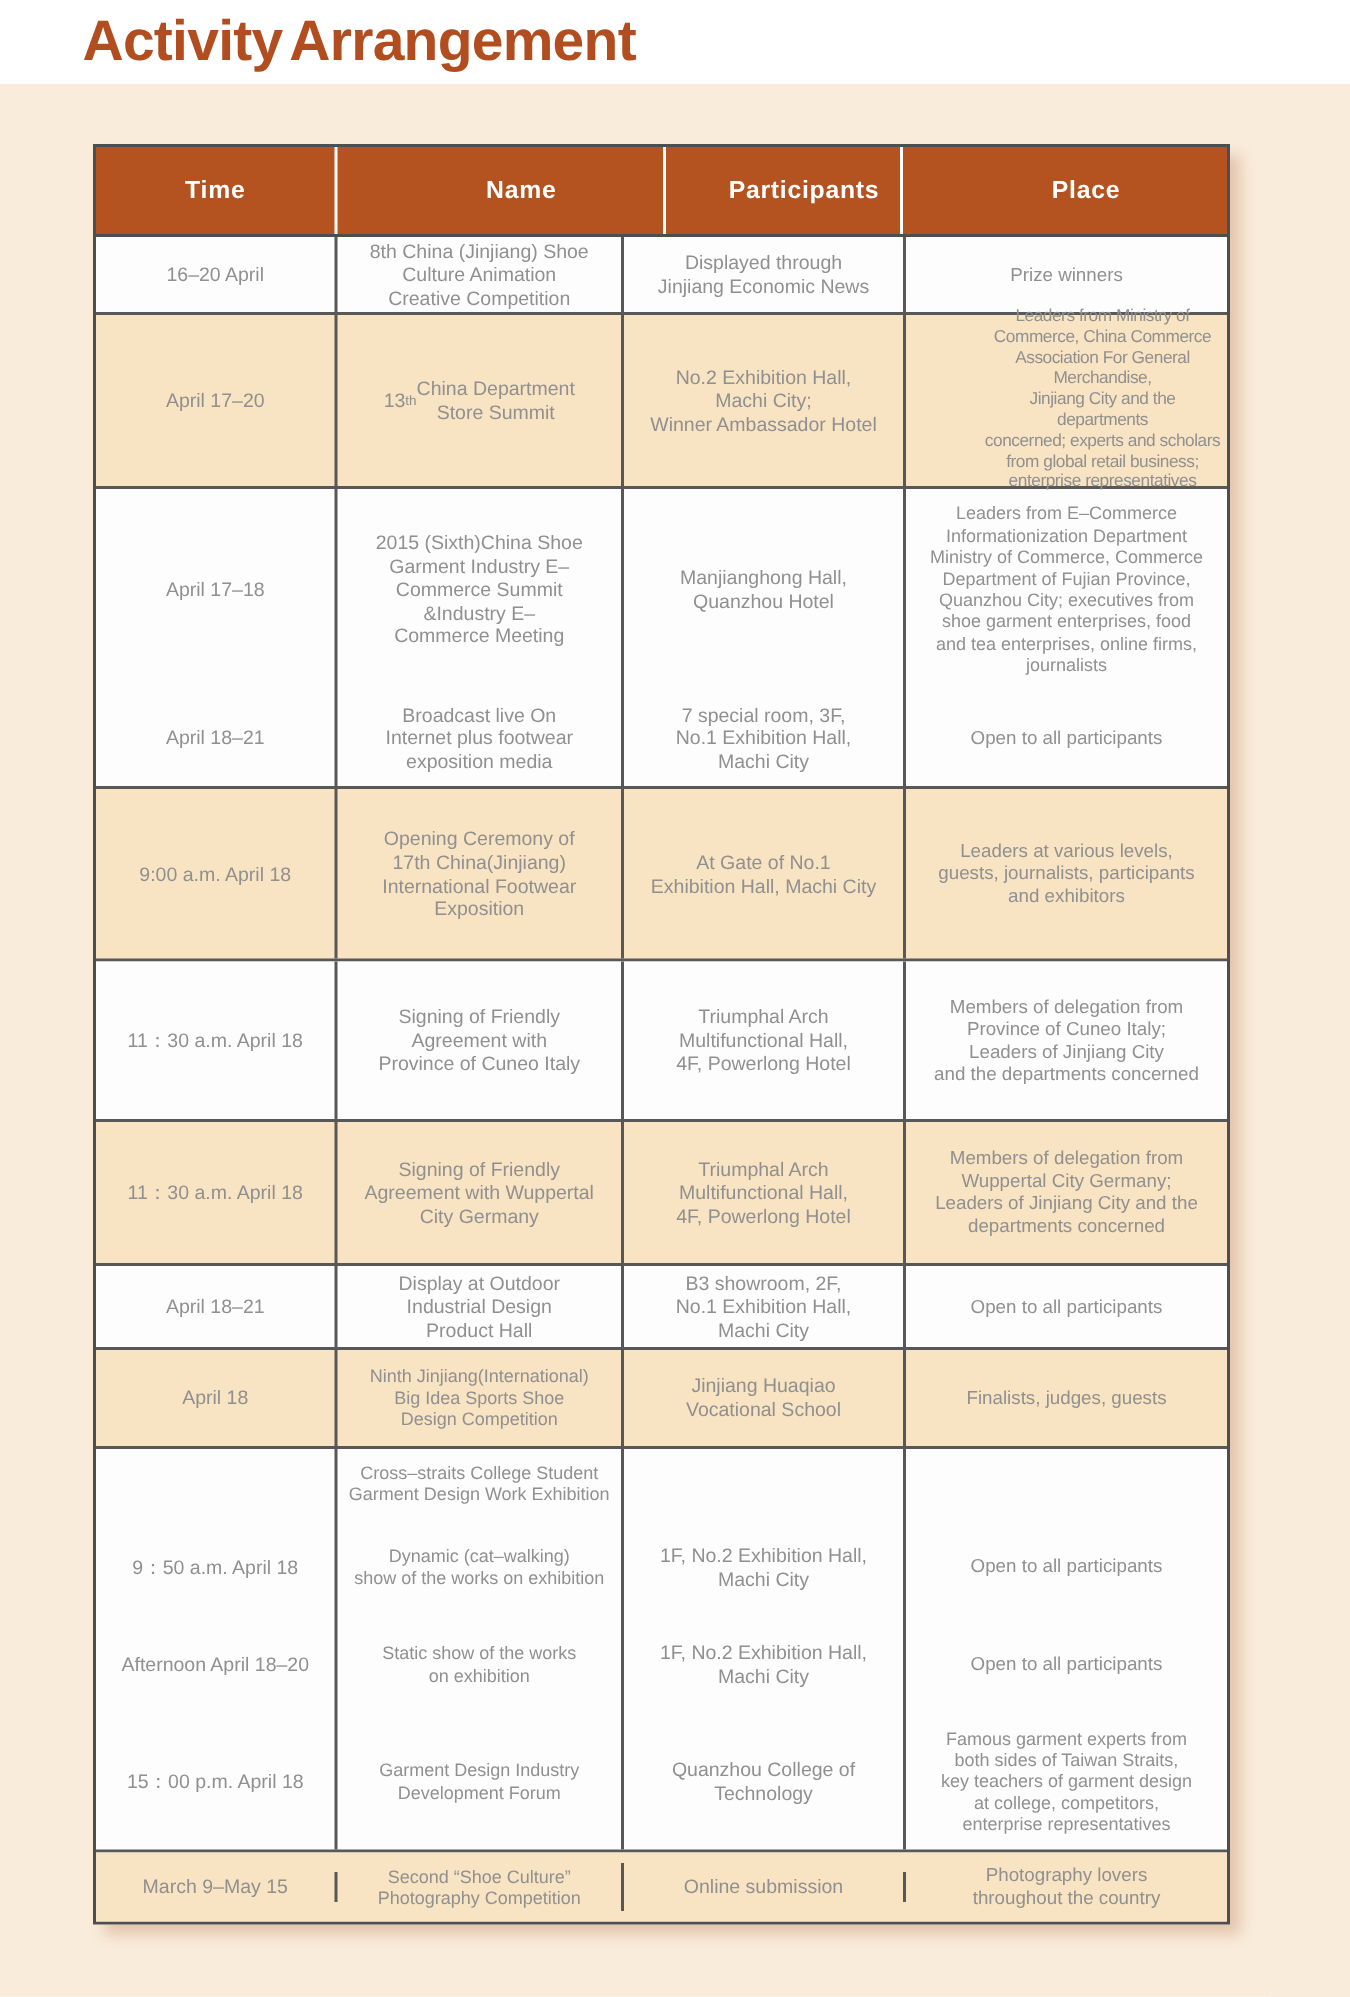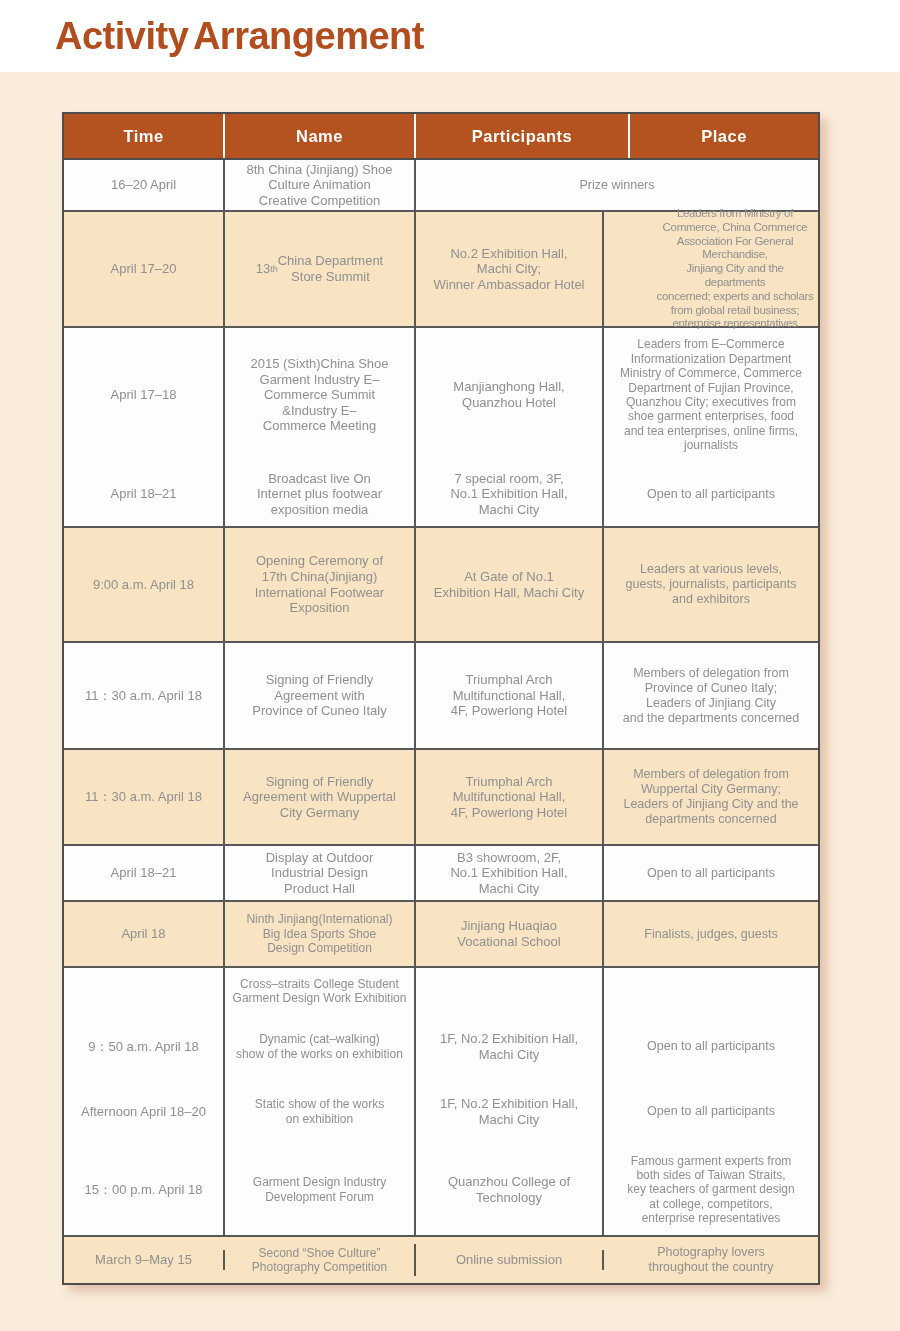--- a/index.html
+++ b/index.html
@@ -1,27 +1,27 @@
 <!DOCTYPE html>
 <html><head>
 <meta charset="utf-8">
 <style>
   * { margin:0; padding:0; box-sizing:border-box; }
   html,body { background:#f9ecda; }
   body { font-family:"Liberation Sans","DejaVu Sans",sans-serif; width:900px; }
   .page { width:900px; min-height:1331px; background:#f9ecda; }
 
-  .title-band { background:#ffffff; height:72px; display:flex; align-items:center; }
+  .title-band { background:#ffffff; height:56px; display:flex; align-items:center; }
   .page-title { color:#b14d1e; font-size:38px; font-weight:bold; letter-spacing:-0.5px;
                 word-spacing:-4px; padding-left:55px; }
 
   .table { width:758px; margin:40px 0 0 62px; border:2px solid #4e4e4e; background:#fdfdfd;
            box-shadow:7px 7px 9px rgba(196,136,105,0.40); }
 
-  .thead { display:flex; background:#b4531f; height:46px; border-bottom:2px solid #4e4e4e; }
+  .thead { display:flex; background:#b4531f; height:60px; border-bottom:2px solid #4e4e4e;gap:28px; }
   .th { display:flex; align-items:center; justify-content:center; color:#ffffff;
         font-weight:bold; font-size:16.5px; letter-spacing:0.5px;
         border-right:2px solid #fdfdfd; }
   .th:last-child { border-right:none; }
 
   .trow { display:flex; border-bottom:2px solid #585858; }
   .trow:last-child { border-bottom:none;align-items:center; }
   .white { background:#fdfdfd; }
   .peach { background:#f8e3c2; }
 
@@ -60,20 +60,22 @@
       <div class="th col-name">Name</div>
       <div class="th col-part">Participants</div>
       <div class="th col-place">Place</div>
     </div>
 
     <div class="trow white" style="height:52px">
       <div class="td col-time">16–20 April</div>
       <div class="td col-name">8th China (Jinjiang) Shoe
 Culture Animation
 Creative Competition</div>
+      <div class="td col-place">Displayed through
+Jinjiang Economic News</div>
       <div class="td col-part">Prize winners</div>
     </div>
 
     <div class="trow peach" style="height:116px">
       <div class="td col-time">April 17–20</div>
       <div class="td col-name"><span>13</span><sup>th</sup><span> China Department
 Store Summit</span></div>
       <div class="td col-place">No.2 Exhibition Hall,
 Machi City;
 Winner Ambassador Hotel</div>

